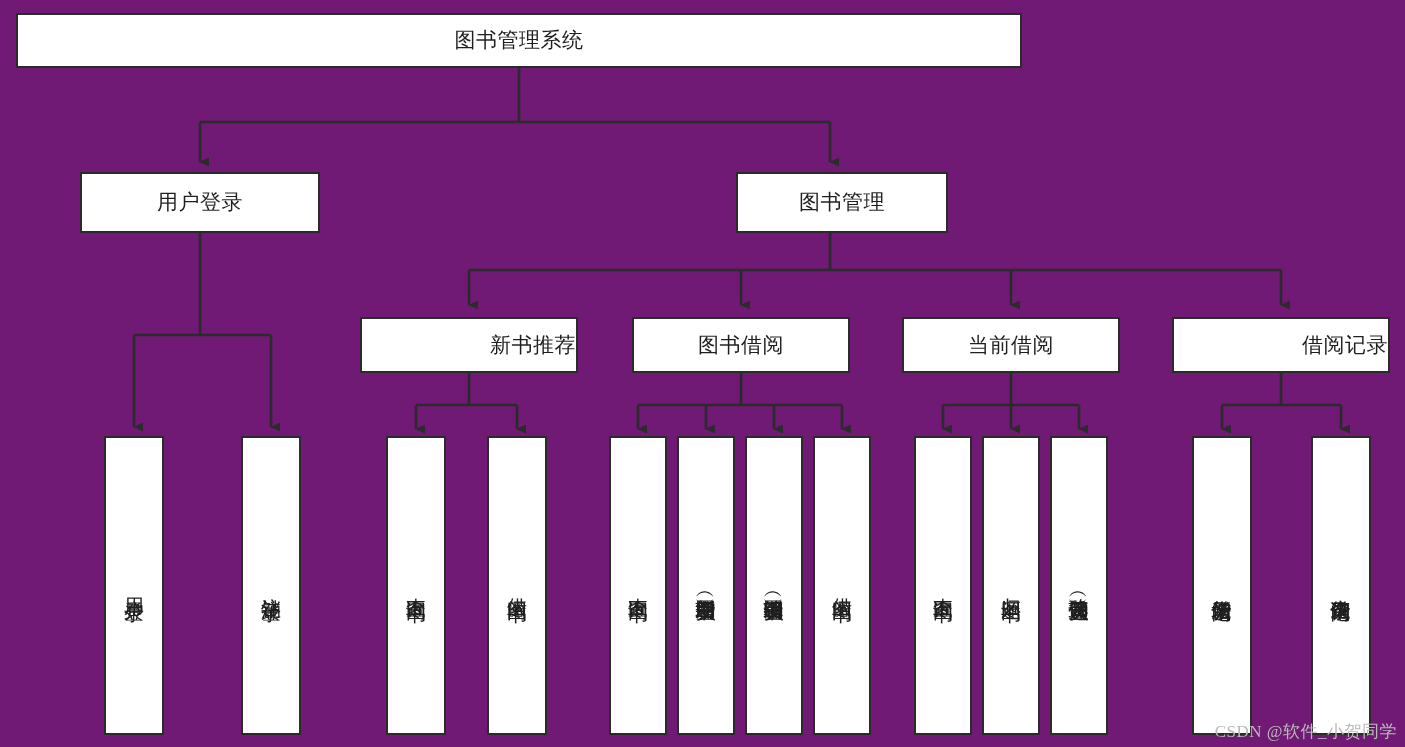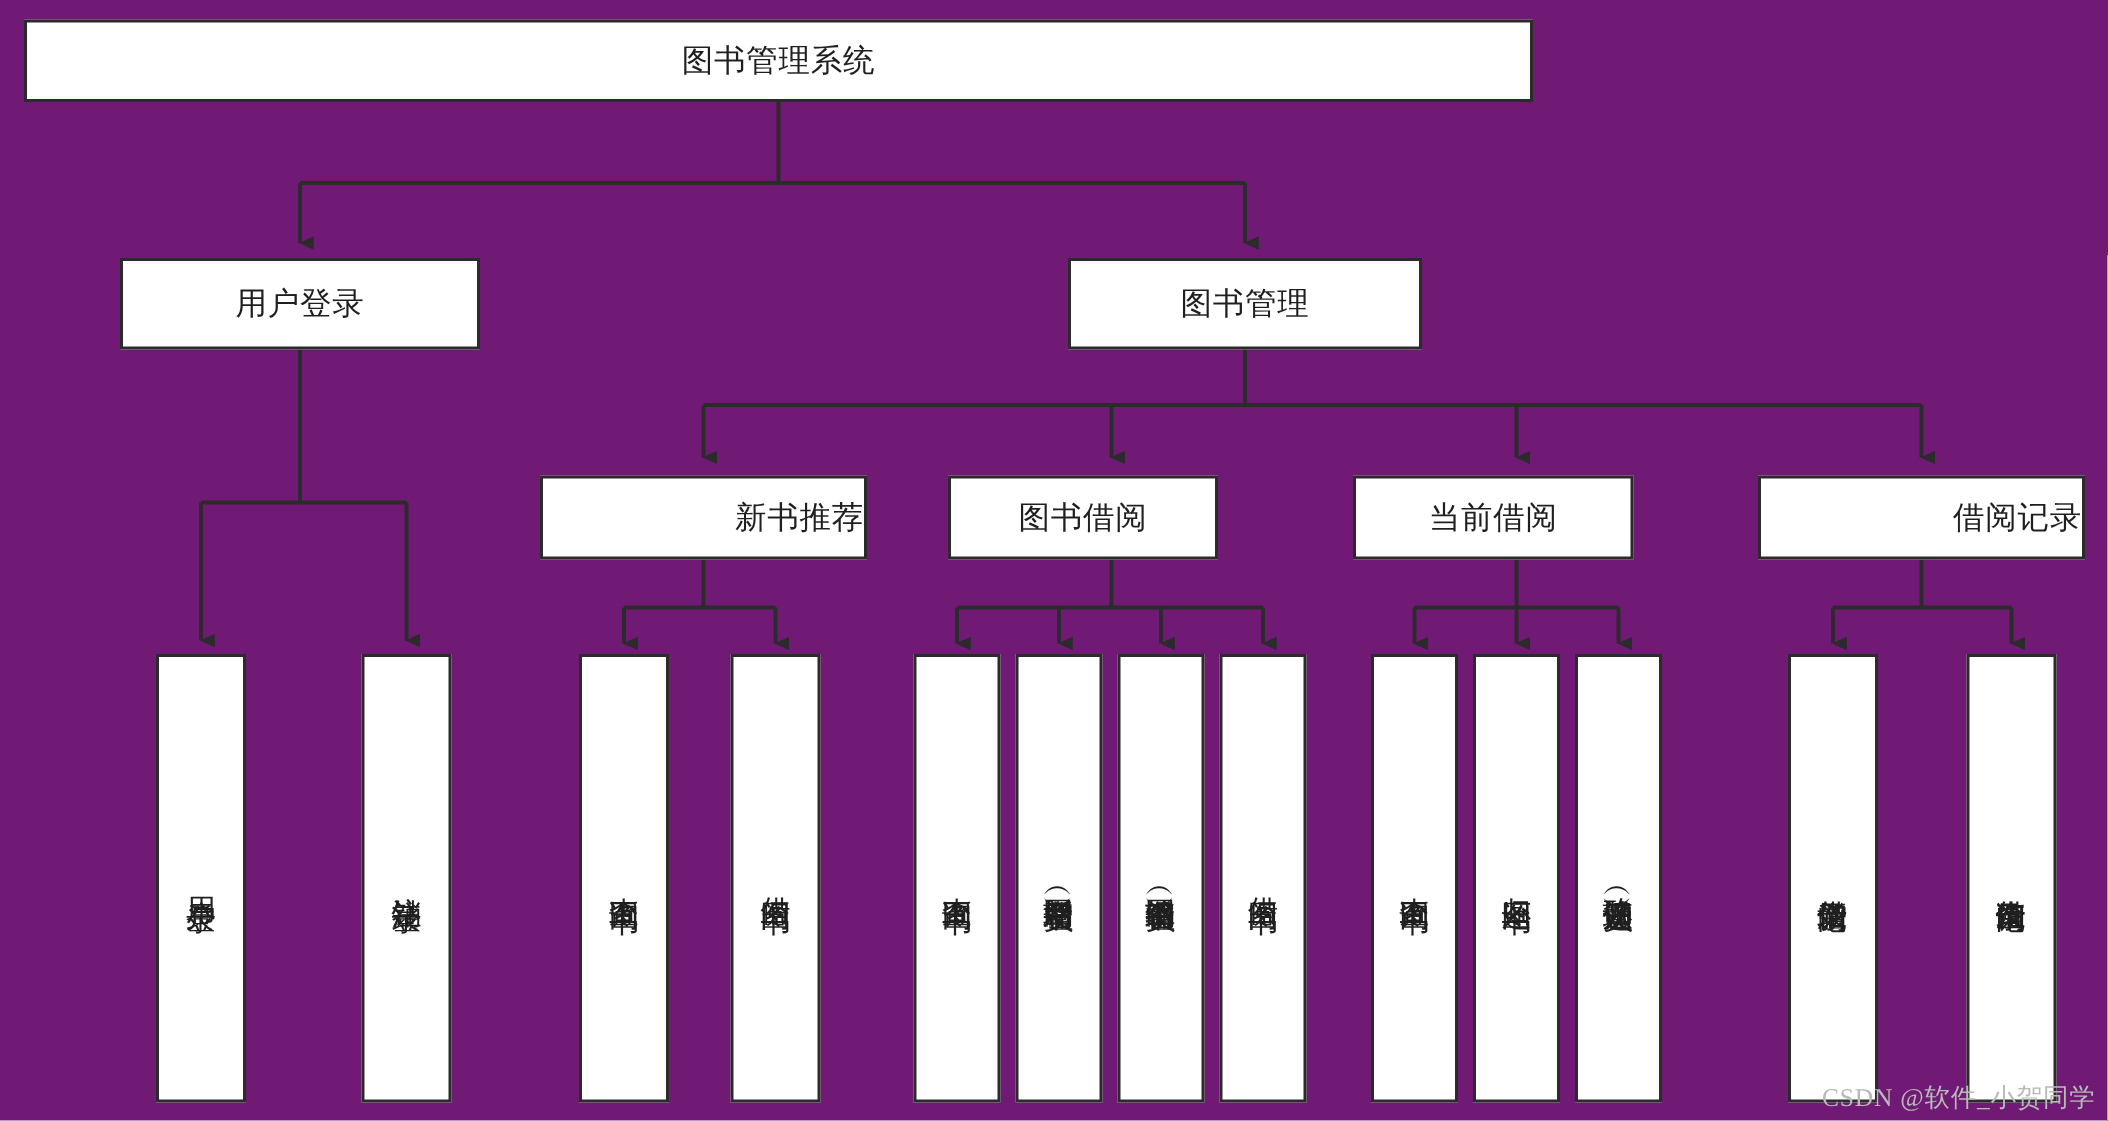--- a/index.html
+++ b/index.html
@@ -133,33 +133,33 @@
   </svg>
 
   <div class="node" style="left:16px; top:13px; width:1006px; height:55px;">
     <span class="node-label">图书管理系统</span>
   </div>
 
   <div class="node" style="left:80px; top:172px; width:240px; height:61px;">
     <span class="node-label">用户登录</span>
   </div>
 
-  <div class="node" style="left:712px; top:172px; width:236px; height:61px;">
+  <div class="node" style="left:736px; top:172px; width:212px; height:61px;">
     <span class="node-label">图书管理</span>
   </div>
 
   <div class="node" style="left:360px; top:317px; width:218px; height:56px;justify-content:flex-end;">
     <span class="node-label">新书推荐</span>
   </div>
 
-  <div class="node" style="left:632px; top:317px; width:180px; height:56px;">
+  <div class="node" style="left:632px; top:317px; width:218px; height:56px;">
     <span class="node-label">图书借阅</span>
   </div>
 
-  <div class="node" style="left:902px; top:317px; width:187px; height:56px;">
+  <div class="node" style="left:902px; top:317px; width:218px; height:56px;">
     <span class="node-label">当前借阅</span>
   </div>
 
   <div class="node" style="left:1172px; top:317px; width:218px; height:56px;justify-content:flex-end;">
     <span class="node-label">借阅记录</span>
   </div>
 
   <div class="node leaf" style="left:104px; top:436px; width:60px; height:299px;">
     <span class="node-label">用户登录</span>
   </div>

